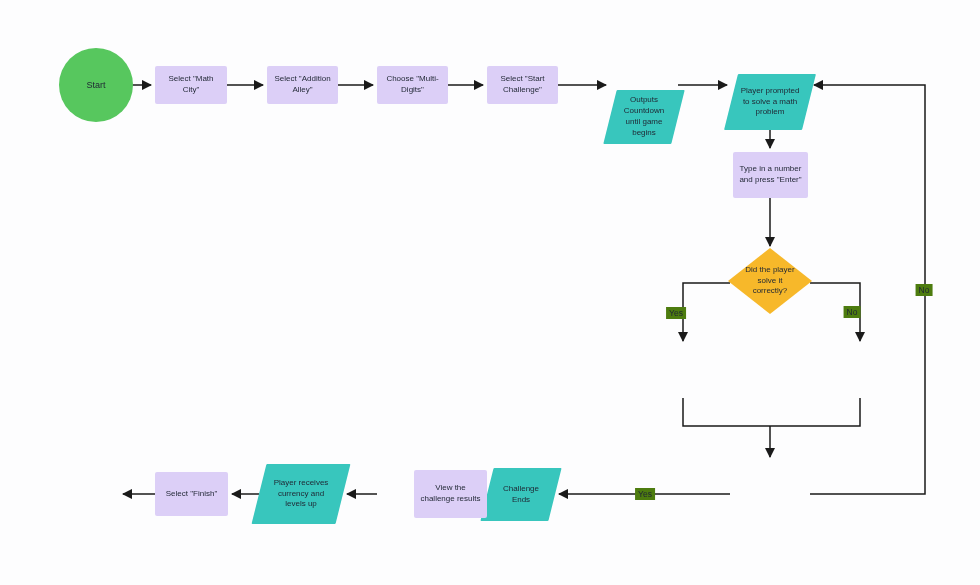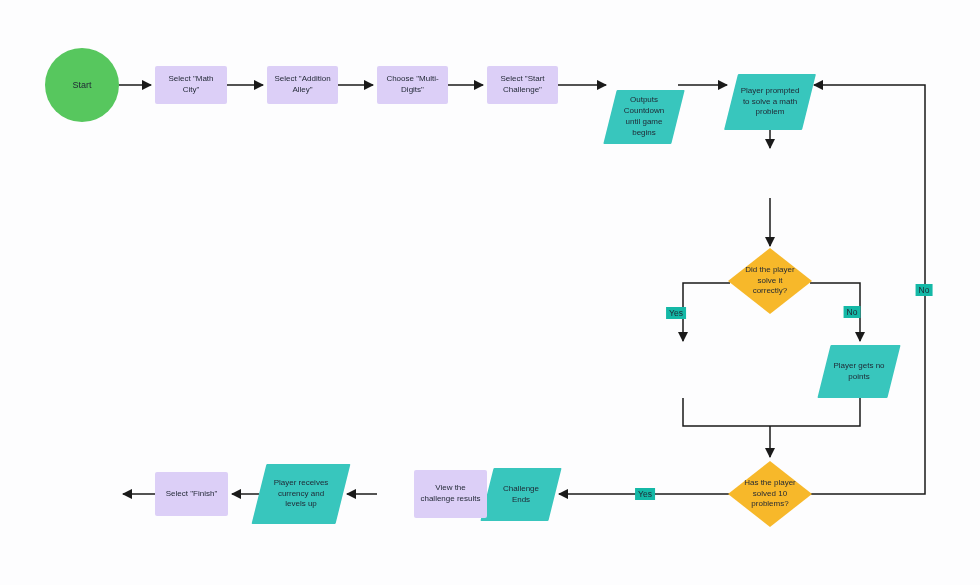--- a/index.html
+++ b/index.html
@@ -66,21 +66,21 @@
     clip-path:polygon(50% 0,100% 50%,50% 100%,0 50%);
   }
   .decision .label{
     position:relative;
     z-index:1;
     width:62%;
   }
   .edge-label{
     position:absolute;
     transform:translate(-50%,-50%);
-    background:#14b8a6;
+    background:#4d7c0f;
     padding:1px 3px;
     font-size:8.5px;
     color:#1f2633;
     z-index:2;
   }
 </style>
 </head>
 <body>
 
 <div class="canvas">
@@ -105,21 +105,21 @@
     <polyline class="edge" points="860,398 860,426 770,426"></polyline>
     <line class="edge" x1="770" y1="426" x2="770" y2="457" marker-end="url(#arrowhead)"></line>
     <polyline class="edge" points="810,494 925,494 925,85 814,85" marker-end="url(#arrowhead)"></polyline>
     <line class="edge" x1="730" y1="494" x2="559" y2="494" marker-end="url(#arrowhead)"></line>
     <line class="edge" x1="487" y1="494" x2="454" y2="494" marker-end="url(#arrowhead)"></line>
     <line class="edge" x1="377" y1="494" x2="347" y2="494" marker-end="url(#arrowhead)"></line>
     <line class="edge" x1="259" y1="494" x2="232" y2="494" marker-end="url(#arrowhead)"></line>
     <line class="edge" x1="155" y1="494" x2="123" y2="494" marker-end="url(#arrowhead)"></line>
   </svg>
 
-  <div class="node terminal" style="left:45px;top:48px;width:74px;height:74px;">
+  <div class="node terminal" style="left:59px;top:48px;width:74px;height:74px;">
     <span>Start</span>
   </div>
 
   <div class="node process" style="left:155px;top:66px;width:72px;height:38px;">
     <span>Select "Math City"</span>
   </div>
 
   <div class="node process" style="left:267px;top:66px;width:71px;height:38px;">
     <span>Select "Addition Alley"</span>
   </div>
@@ -135,36 +135,31 @@
   <div class="node io" style="left:610px;top:58px;width:68px;height:54px;margin-top:32px;">
     <div class="shape"></div>
     <div class="label">Outputs Countdown until game begins</div>
   </div>
 
   <div class="node io" style="left:731px;top:74px;width:78px;height:56px;">
     <div class="shape"></div>
     <div class="label">Player prompted to solve a math problem</div>
   </div>
 
+  <div class="node process" style="left:733px;top:152px;width:75px;height:46px;">
+    <span>Type in a number and press "Enter"</span>
+  </div>
 
   <div class="node decision" style="left:728px;top:248px;width:84px;height:66px;align-items:center;">
     <div class="shape"></div>
     <div class="label">Did the player solve it correctly?</div>
   </div>
 
 
-  <div class="node io" style="left:824px;top:345px;width:70px;height:53px;">
-    <div class="shape"></div>
-    <div class="label">Player gets no points</div>
-  </div>
 
-  <div class="node decision" style="left:728px;top:461px;width:84px;height:66px;">
-    <div class="shape"></div>
-    <div class="label">Has the player solved 10 problems?</div>
-  </div>
 
   <div class="node io" style="left:487px;top:468px;width:68px;height:53px;">
     <div class="shape"></div>
     <div class="label">Challenge Ends</div>
   </div>
 
   <div class="node process" style="left:377px;top:470px;width:73px;height:48px;margin-left:37px;">
     <span>View the challenge results</span>
   </div>
 

